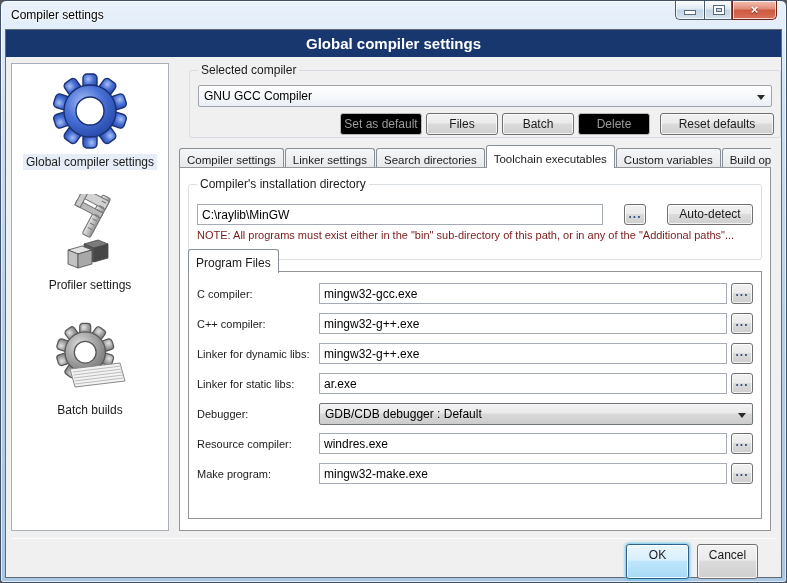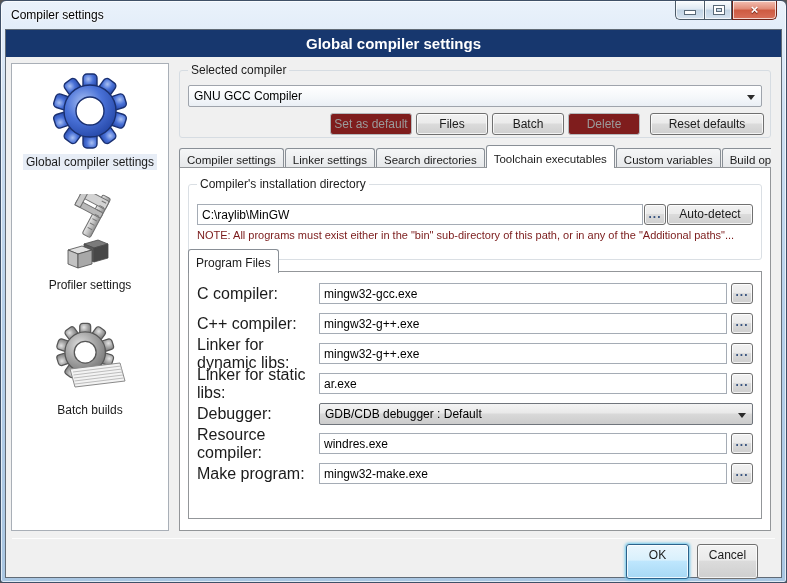--- a/index.html
+++ b/index.html
@@ -56,21 +56,21 @@
   .group-label { position:absolute; top:-8px; left:8px; padding:0 3px; font-size:12px; background:#f0f0f0; }
   .group-label.on-white { background:#fff; }
 
   
   .btn {
     display:inline-block; height:22px; border:1px solid #707070; border-radius:3px;
     background:linear-gradient(180deg,#f2f2f2 0%,#ebebeb 45%,#dbdbdb 50%,#cfcfcf 100%);
     font-size:12px; text-align:center; line-height:20px; color:#1b1b1b; cursor:default;
     box-shadow:inset 0 0 0 1px rgba(255,255,255,.75);
   }
-  .btn.disabled { color:#9b9b9b; border-color:#b5b9bc; background:#7f1d1d; box-shadow:none; }
+  .btn.disabled { color:#9b9b9b; border-color:#b5b9bc; background:#000000; box-shadow:none; }
   .btn.default {
     border-color:#2c628b;
     background:linear-gradient(180deg,#eaf6fd 0%,#d9f0fc 45%,#bee6fd 50%,#a7d9f5 100%);
     box-shadow:0 0 3px 1px #66c4ea, inset 0 0 0 1px rgba(255,255,255,.8);
   }
   .browse-btn { width:22px; font-weight:bold; color:#35517e; letter-spacing:1px; line-height:18px; }
   .textfield {
     height:21px; border:1px solid #a5acb5; background:#fff; font-family:inherit; font-size:12px;
     padding:0 4px; color:#000;
   }
@@ -92,27 +92,27 @@
   .tab-strip { position:absolute; display:flex; align-items:flex-end; height:24px; }
   .tab {
     height:20px; padding:2px 7px 0 7px; border:1px solid #898f96; border-bottom:none;
     border-radius:3px 3px 0 0; margin-right:1px; white-space:nowrap; font-size:11.5px;
     background:linear-gradient(180deg,#f5f6f7 0%,#e6e8ea 100%); line-height:18px; cursor:default;
   }
   .tab.active { height:24px; background:#fff; line-height:22px; position:relative; z-index:3; margin-bottom:-1px; padding-bottom:1px; }
 
   .main-panel { position:absolute; left:173px; top:137px; width:592px; height:364px; background:#fff; border:1px solid #939699; }
 
-  .install-row { position:absolute; left:8px; right:8px; top:19px; display:flex; gap:1px; }
+  .install-row { position:absolute; left:8px; right:8px; top:19px; display:flex; gap:21px; }
   .install-row .textfield { flex:1; }
   .note-text { position:absolute; left:8px; right:6px; top:44px; font-size:11px; color:#7a1a1a; white-space:nowrap; overflow:hidden; }
 
   .sub-panel { position:absolute; left:8px; top:103px; width:574px; height:248px; border:1px solid #939699; background:#fff; padding:11px 8px 0 8px; }
   .form-row { display:flex; align-items:center; height:21px; margin-bottom:9px; }
-  .form-row .flabel { width:122px; font-size:16px; flex:none; }
+  .form-row .flabel { width:122px; font-size:11px; flex:none; }
   .form-row .textfield { flex:1; }
   .form-row .browse-btn { flex:none; margin-left:4px; height:21px; line-height:17px; }
   .form-row .combo { flex:1; }
 
   .separator { position:absolute; left:6px; right:6px; top:508px; height:1px; background:#dadada; border-bottom:1px solid #fdfdfd; }
   .footer-btn { position:absolute; top:514px; height:35px; line-height:21px; }
 
   svg { display:block; }
 </style>
 </head>
@@ -214,21 +214,21 @@
             <circle cx="40" cy="40" r="26"></circle>
             <circle cx="40" cy="40" r="14" fill="#ffffff"></circle>
           </g>
           <polygon points="20,50 70,44 75,62 25,68" fill="#f3f3f3" stroke="#8a8a8a"></polygon>
           <path d="M23,53 L71,47 M23.5,56 L72,50 M24,59 L72.5,53 M24.5,62 L73,56 M25,65 L73.5,59" stroke="#bdbdbd" stroke-width="1"></path>
         </svg>
         <span class="side-label">Batch builds</span>
       </div>
     </div>
 
-    <div class="groupbox" style="left:173px; top:40px; width:592px; height:68px;">
+    <div class="groupbox" style="left:183px; top:40px; width:592px; height:68px;">
       <span class="group-label">Selected compiler</span>
       <div class="combo" style="position:absolute; left:8px; right:8px; top:14px;">
         <span>GNU GCC Compiler</span>
         <span class="combo-arrow"></span>
       </div>
       <div style="position:absolute; right:6px; top:42px; display:flex; gap:4px;">
         <div class="btn disabled" style="width:82px">Set as default</div>
         <div class="btn" style="width:72px">Files</div>
         <div class="btn" style="width:72px">Batch</div>
         <div class="btn disabled" style="width:72px; margin-right:6px">Delete</div>

